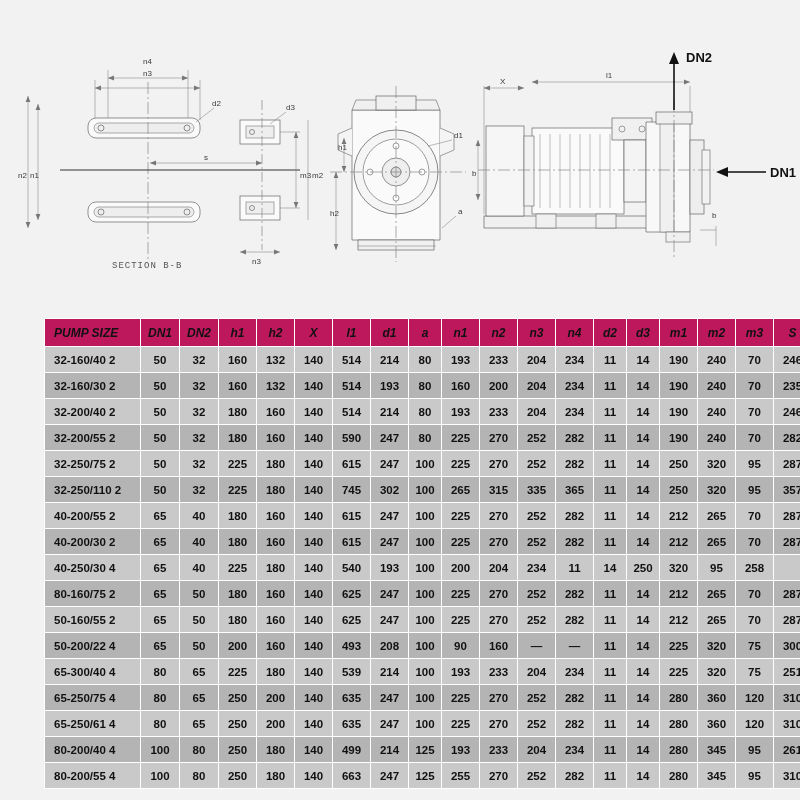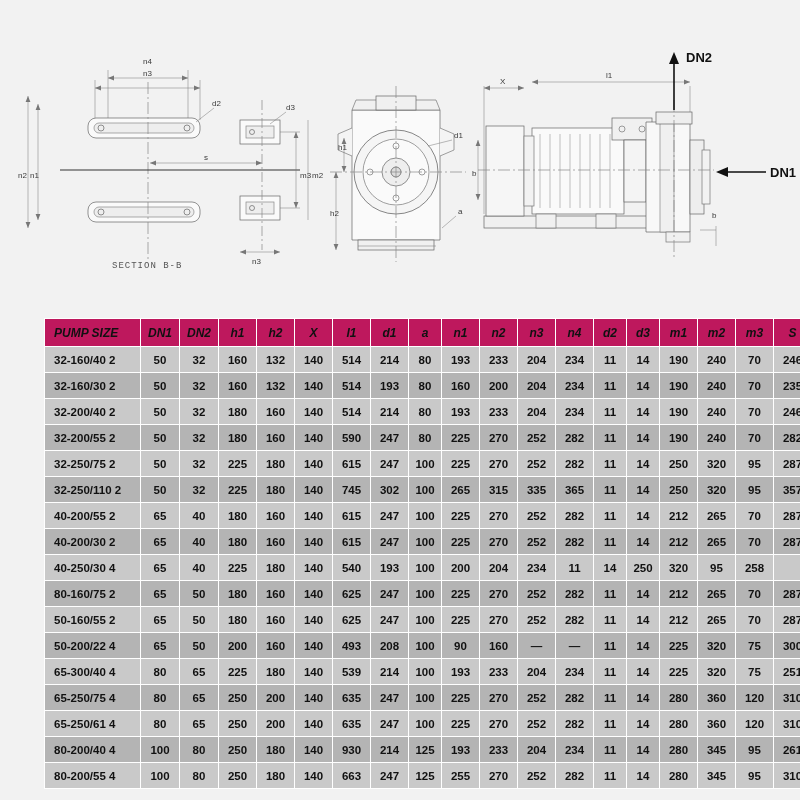--- a/index.html
+++ b/index.html
@@ -626,21 +626,21 @@
             <td>120</td>
             <td>310</td>
           </tr>
           <tr>
             <td class="name">80-200/40 4</td>
             <td>100</td>
             <td>80</td>
             <td>250</td>
             <td>180</td>
             <td>140</td>
-            <td>930</td>
+            <td>499</td>
             <td>214</td>
             <td>125</td>
             <td>193</td>
             <td>233</td>
             <td>204</td>
             <td>234</td>
             <td>11</td>
             <td>14</td>
             <td>280</td>
             <td>345</td>

